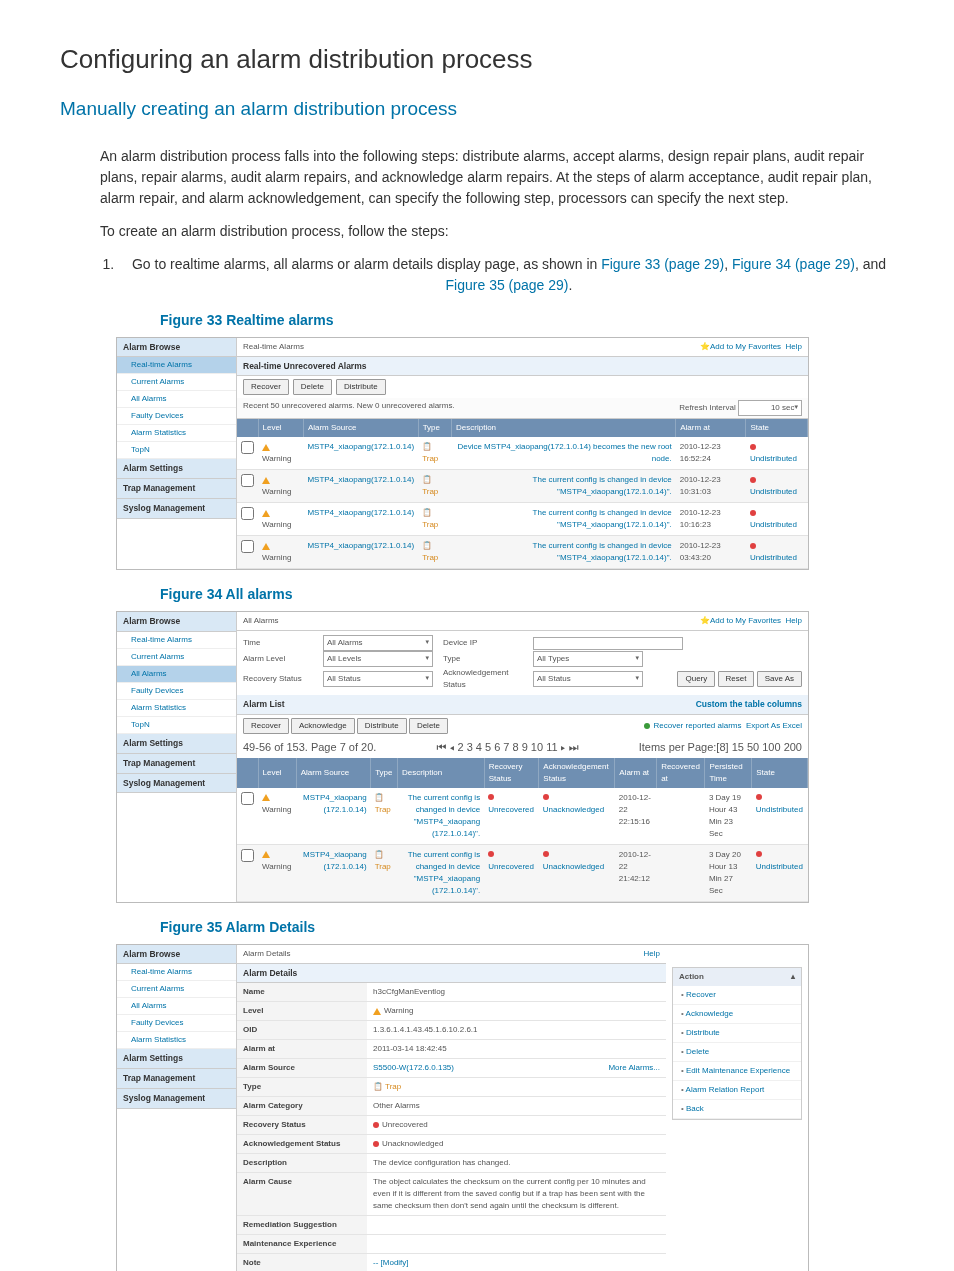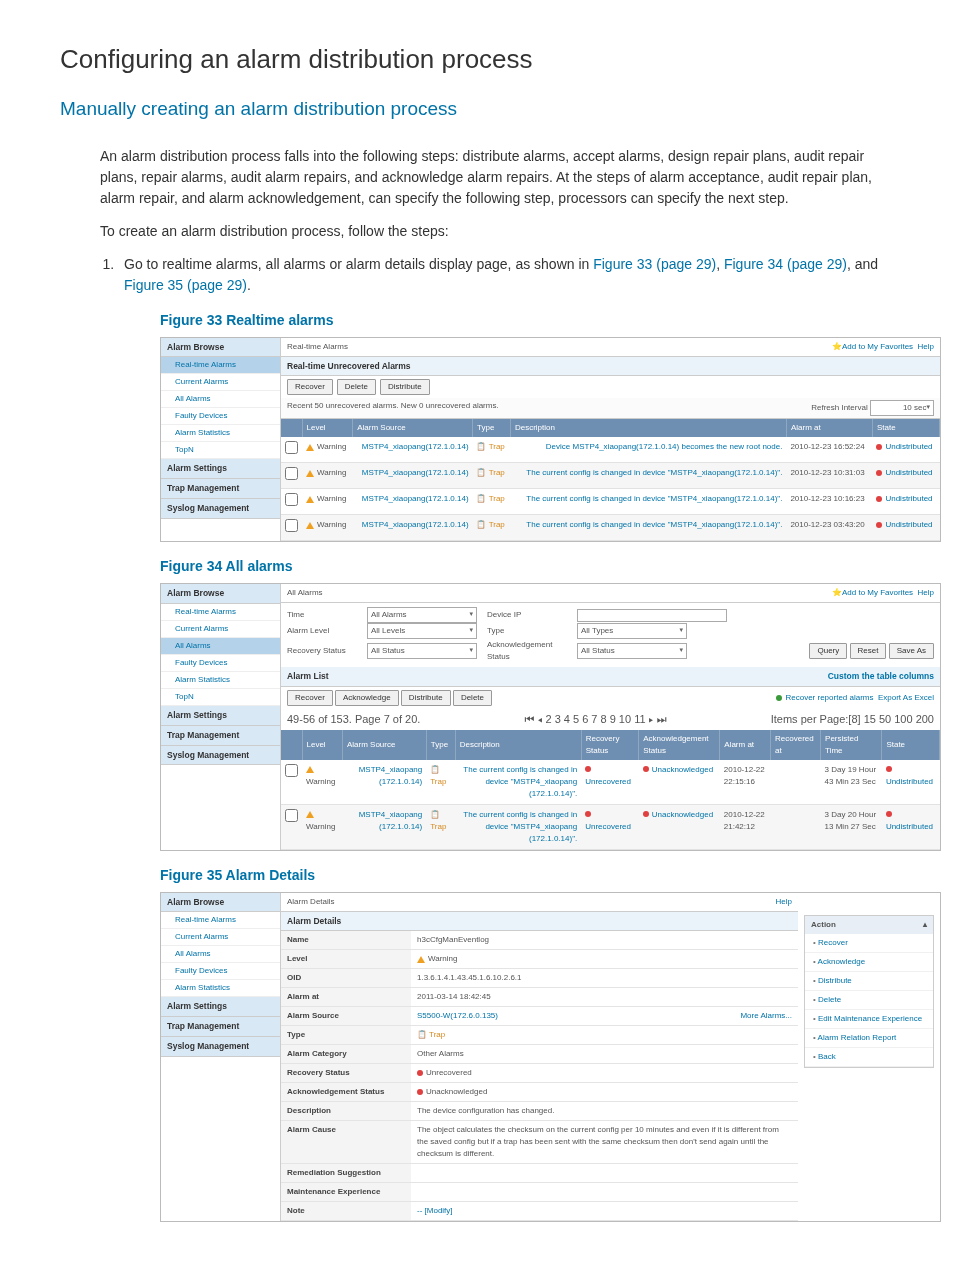--- a/index.html
+++ b/index.html
@@ -1,24 +1,24 @@
 <!DOCTYPE html>
 <html><head>
   <meta charset="utf-8">
   <style>
     * { margin: 0; padding: 0; box-sizing: border-box; }
     body { font-family: Arial, sans-serif; background: #fff; color: #333; width: 954px; padding: 40px 60px 30px 60px; font-size: 14px; line-height: 1.5; }
     h1 { font-size: 26px; font-weight: normal; color: #333; margin-bottom: 16px; }
     h2 { font-size: 19px; font-weight: normal; color: #0073a8; margin-bottom: 22px; }
     .body-text { margin-left: 40px; margin-bottom: 12px; color: #333; }
-    ol { margin-left: 58px; margin-bottom: 12px; }
+    ol { margin-left: 58px; margin-bottom: 12px; text-align: center; }
     ol li { margin-bottom: 6px; padding-left: 6px; }
     .link { color: #0073a8; }
     .figure-title { font-size: 14px; font-weight: bold; color: #0073a8; margin-left: 100px; margin-top: 14px; margin-bottom: 6px; }
-    .figure-image { width: 781px; margin-left: 100px; border: 1px solid #bbb; background: #bef264; font-size: 8px; color: #555; }
+    .figure-image { width: 693px; margin-left: 56px; border: 1px solid #bbb; background: #bef264; font-size: 8px; color: #555; }
 
     .fig-header { display: flex; justify-content: space-between; align-items: center; padding: 3px 6px; background: #fff; border-bottom: 1px solid #ccc; }
     .fig-header-right { color: #0073a8; font-size: 8px; }
     .fig-body { display: flex; }
     .fig-sidebar { width: 120px; background: #fff; border-right: 1px solid #ccc; }
     .sidebar-heading { background: #d9e8f5; padding: 3px 6px; font-weight: bold; font-size: 8.5px; color: #333; border-bottom: 1px solid #ccc; }
     .sidebar-item { padding: 2px 6px 2px 14px; font-size: 8px; color: #0073a8; border-bottom: 1px solid #eee; }
     .sidebar-item.sel { background: #b4d2ea; }
     .fig-content { flex: 1; background: #fff; }
     .panel-head { background: #eaf2fa; padding: 3px 6px; font-weight: bold; font-size: 8.5px; color: #333; border-bottom: 1px solid #ccc; }

